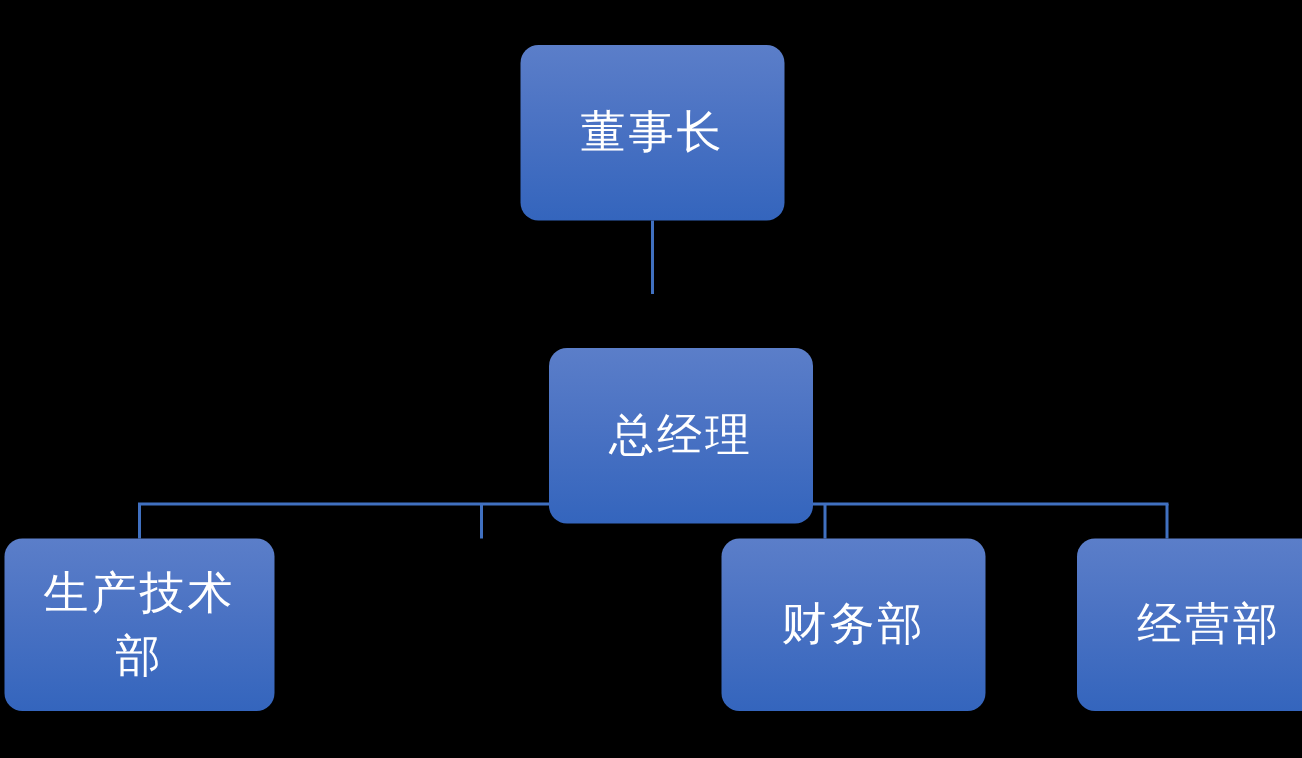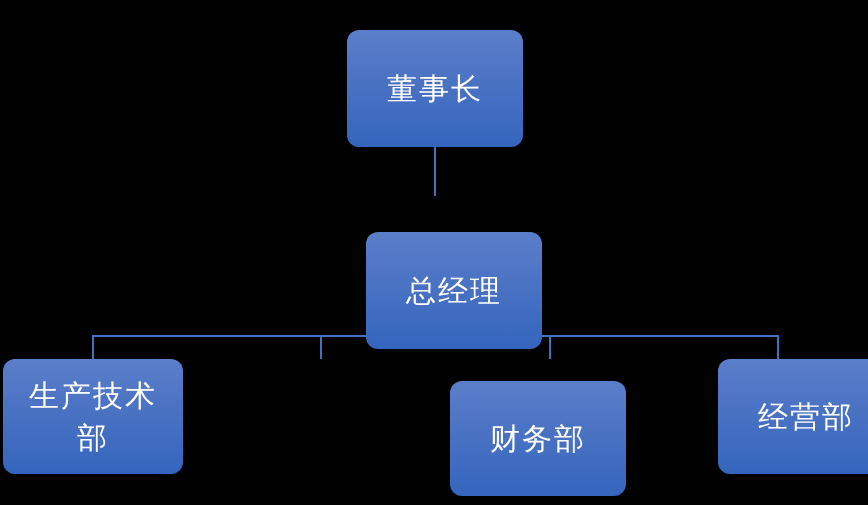--- a/index.html
+++ b/index.html
@@ -34,21 +34,21 @@
   }
   .connector {
     position: absolute;
     background: #4070C0;
   }
   
   .node-chairman { left: 347px; top: 30px;  width: 176px; height: 117px; }
   .node-gm       { left: 366px; top: 196px; width: 176px; height: 117px; margin-top: 36px; }
   .node-d1       { left: 3px;   top: 359px; width: 180px; height: 115px; }
   .node-d2       { left: 233px; top: 359px; width: 176px; height: 115px; }
-  .node-d3       { left: 450px; top: 359px; width: 176px; height: 115px; margin-top: 22px; }
+  .node-d3       { left: 481px; top: 359px; width: 176px; height: 115px; }
   .node-d4       { left: 718px; top: 359px; width: 176px; height: 115px; }
   
   .conn-v1 { left: 434px; top: 147px; width: 2px;   height: 49px; }
   .conn-v2 { left: 434px; top: 313px; width: 2px;   height: 23px; }
   .conn-h  { left: 92px;  top: 335px; width: 687px; height: 2px;  }
   .conn-d1 { left: 92px;  top: 336px; width: 2px;   height: 23px; }
   .conn-d2 { left: 320px; top: 336px; width: 2px;   height: 23px; }
   .conn-d3 { left: 549px; top: 336px; width: 2px;   height: 23px; }
   .conn-d4 { left: 777px; top: 336px; width: 2px;   height: 23px; }
 </style>

